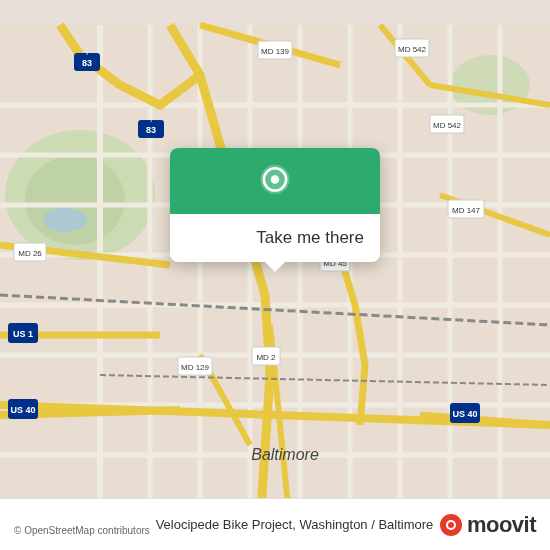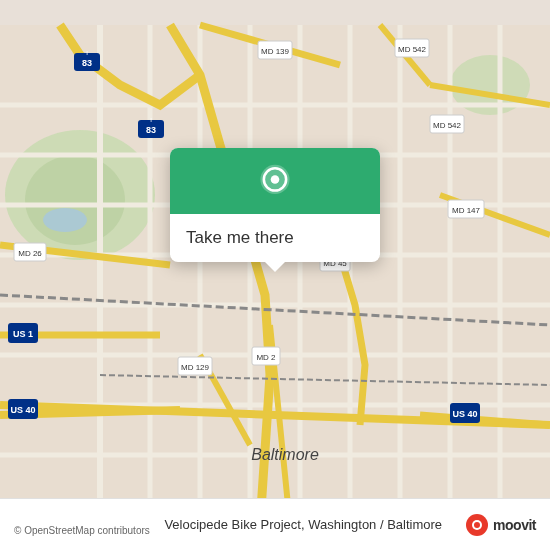--- a/index.html
+++ b/index.html
@@ -54,21 +54,21 @@
       align-items: center;
       gap: 4px;
     }
 
     .moovit-icon {
       width: 24px;
       height: 24px;
     }
 
     .moovit-text {
-      font-size: 14px;
+      font-size: 22px;
       font-weight: bold;
       color: #333;
       letter-spacing: -0.5px;
     }
 
     
     #popup-card {
       position: absolute;
       top: 148px;
       left: 170px;
@@ -114,21 +114,21 @@
 
     #take-me-there-btn {
       font-size: 17px;
       font-weight: 500;
       color: #333;
       cursor: pointer;
       display: block;
       width: 100%;
       background: none;
       border: none;
-      text-align: left;
+      text-align: right;
       padding: 2px 0;
     }
 
     
     #map-svg {
       position: absolute;
       top: 0; left: 0;
       width: 100%;
       height: 100%;
     }

